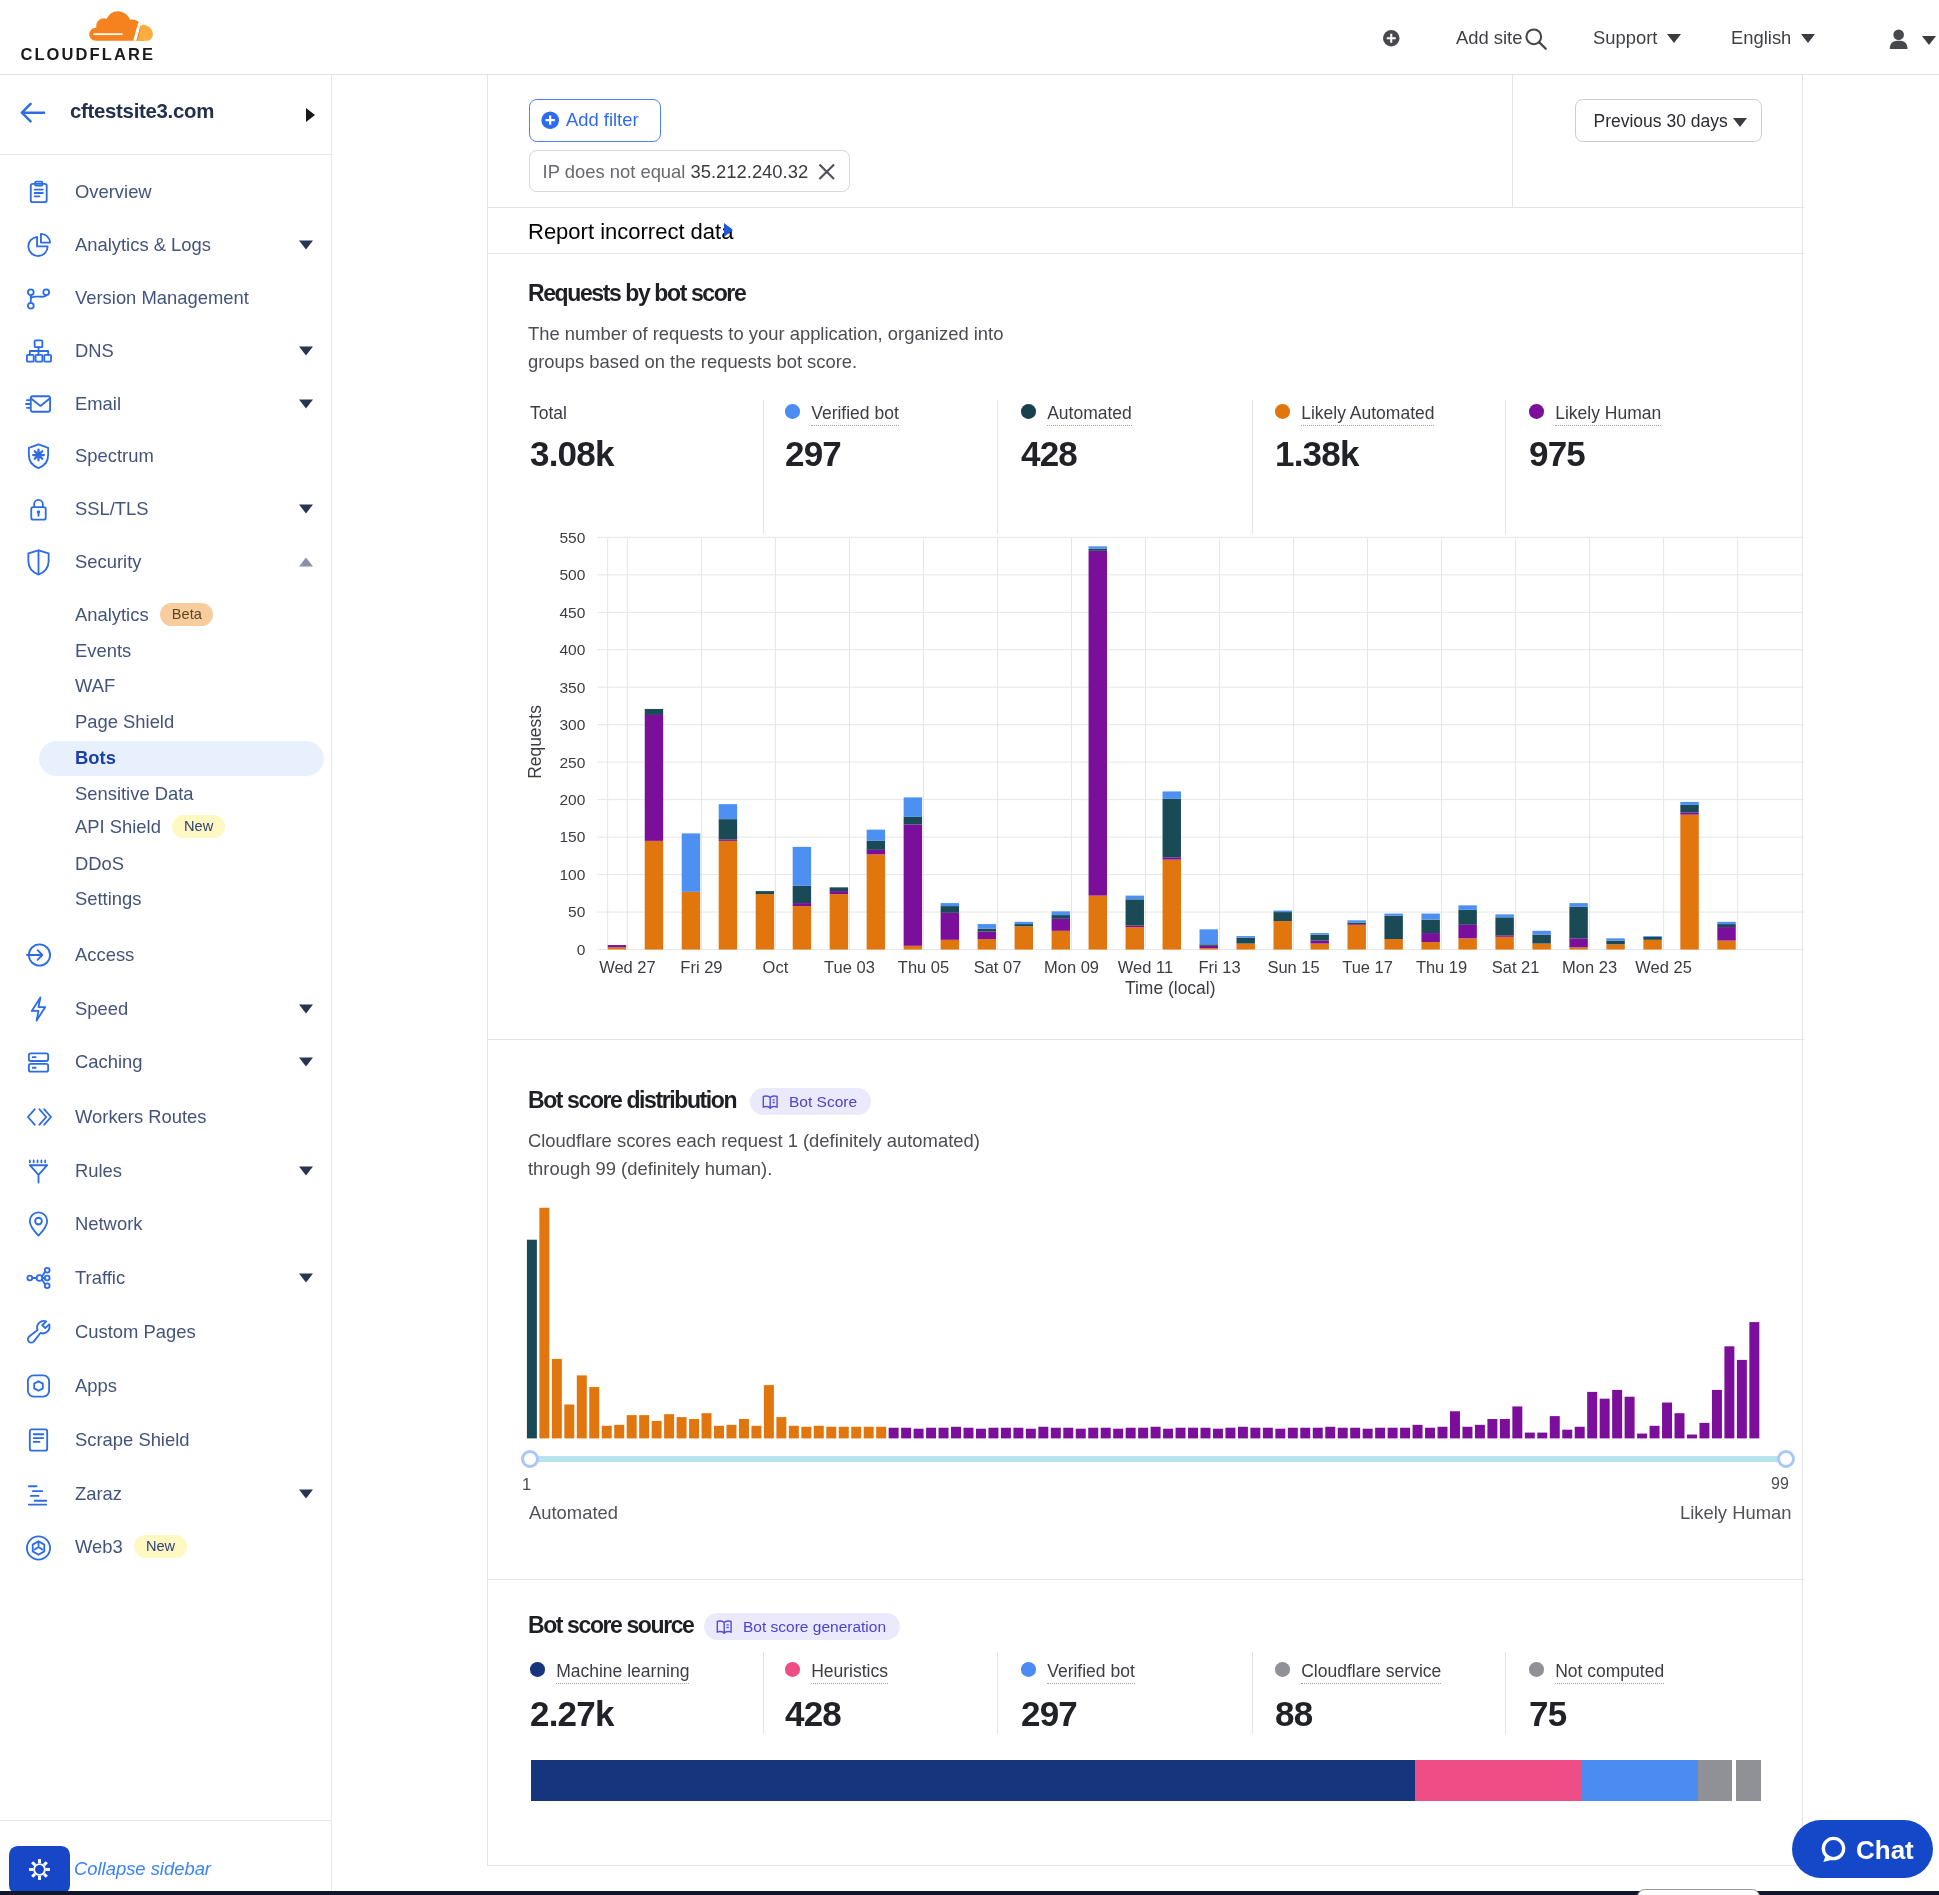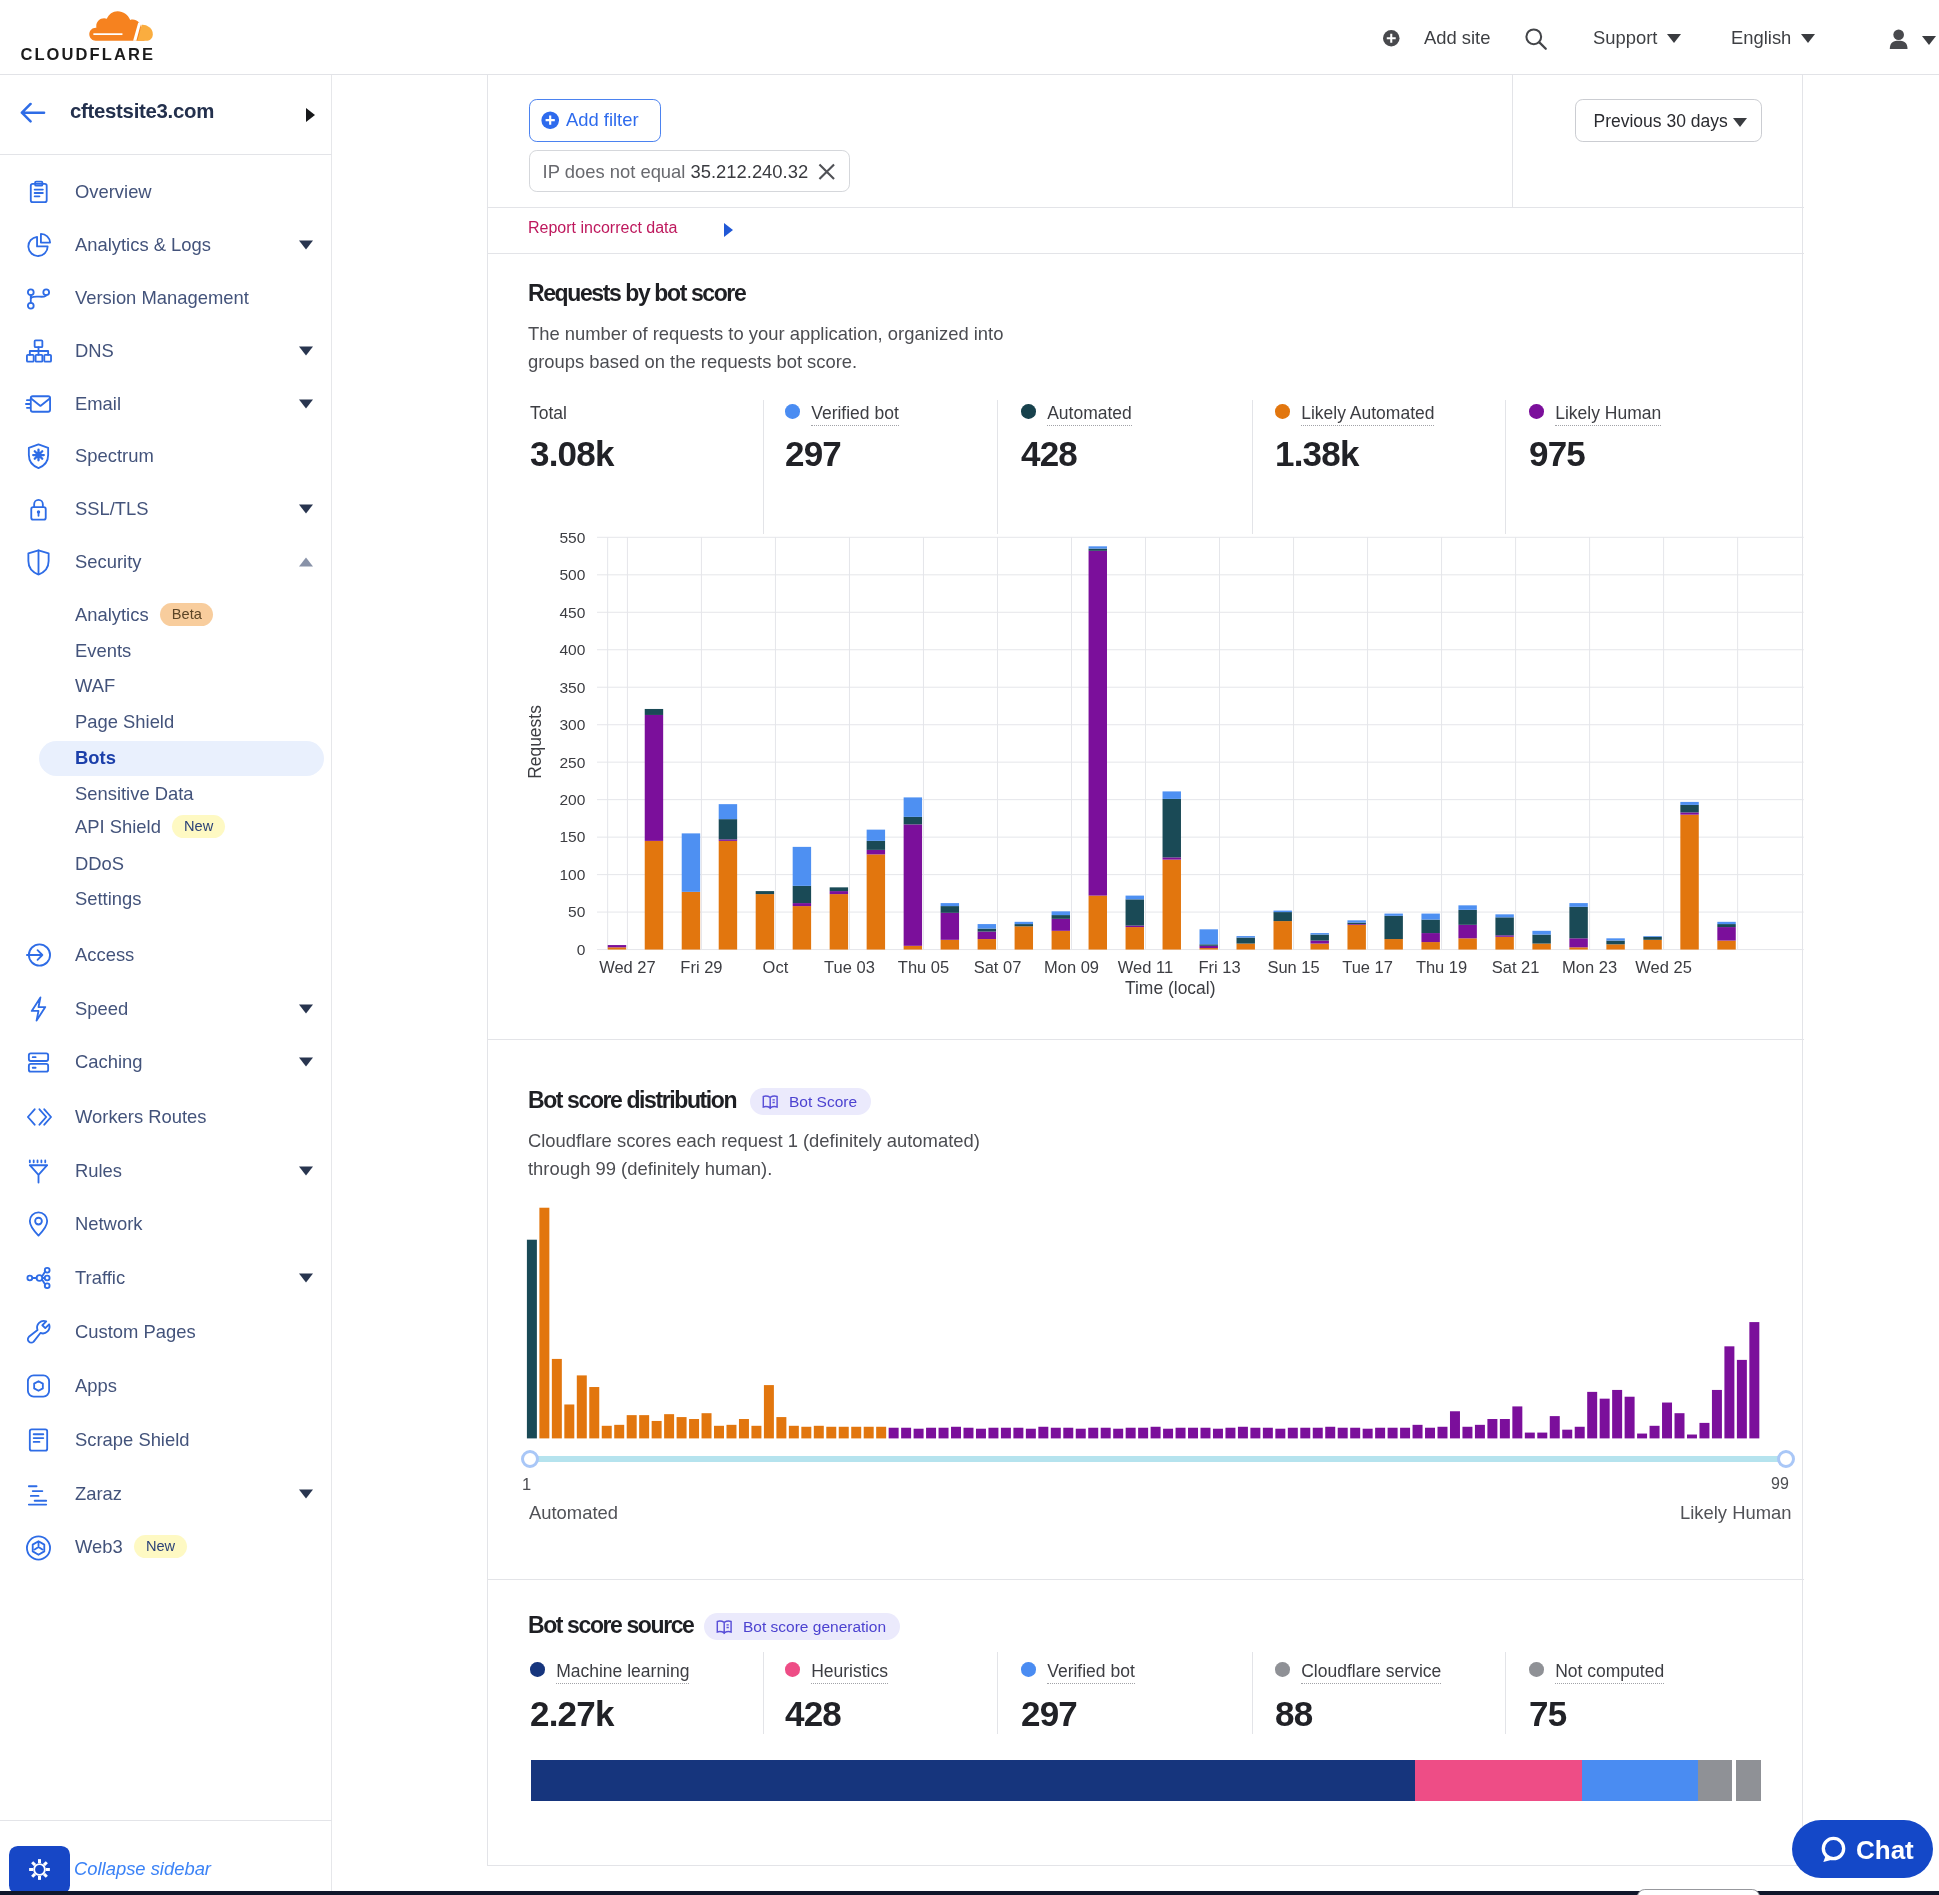--- a/index.html
+++ b/index.html
@@ -35,21 +35,21 @@
 <body>
 
 <div id="hdr">
   <div class="abs" style="left:20.4px; top:45px; font-size:16.5px; font-weight:800; color:#1b1b1b; letter-spacing:2.1px;">CLOUDFLARE</div>
   <svg class="abs" style="left:88px; top:9.7px;" width="66" height="32" viewBox="0 0 68 33">
     <path fill="#f6821f" d="M30.5 1.2 C36.5 1.2 41.5 5 43.5 10.3 C44.3 10 45.2 9.9 46.1 9.9 C50.8 9.9 54.6 13.7 54.6 18.4 C54.6 19 54.5 19.6 54.4 20.2 C57.5 20.9 59.8 23.7 59.8 27 C59.8 29 59 30.6 57.8 31.6 L8 31.6 C4.3 31.6 1.3 28.6 1.3 24.9 C1.3 21.2 4.3 18.2 8 18.2 C8.2 18.2 8.4 18.2 8.6 18.2 C8.5 17.7 8.5 17.2 8.5 16.7 C8.5 12.2 12.1 8.6 16.6 8.6 C17.6 8.6 18.5 8.8 19.4 9.1 C21.3 4.4 25.5 1.2 30.5 1.2 Z"></path>
     <rect x="5.5" y="24" width="30" height="1.8" fill="#fff"></rect>
     <path fill="#fff" d="M46.5 31.6 L51.8 13 L54.6 14 L49.8 31.6 Z"></path>
     <path fill="#faad3f" d="M51 31.6 L55.3 15.3 C60 14.8 66.8 18.3 66.8 24.9 C66.8 29.7 63.4 31.6 60 31.6 Z"></path>
   </svg>
-  <div class="navitem" style="left:1424px;">Add site</div>
+  <div class="navitem" style="left:1456px;">Add site</div>
   <svg class="abs" style="left:1383px; top:30px;" width="16.5" height="16.5" viewBox="0 0 24 24">
       <circle cx="12" cy="12" r="12" fill="#48494d"></circle>
       <path d="M12 5.5v13M5.5 12h13" stroke="#fff" stroke-width="3"></path>
     </svg>
   <svg class="abs" style="left:1524px; top:27px;" width="24" height="24" viewBox="0 0 27 27">
       <circle cx="11" cy="11" r="8.3" fill="none" stroke="#434549" stroke-width="2.3"></circle>
       <path d="M17.3 17.3 L24.5 24.5" stroke="#434549" stroke-width="2.5" stroke-linecap="round"></path>
     </svg>
   <div class="navitem" style="left:1593px;">Support<span class="caret"></span></div>
   <div class="navitem" style="left:1731px;">English<span class="caret"></span></div>
@@ -274,21 +274,21 @@
         <path d="M1.5 1.5 L16.5 16.5 M16.5 1.5 L1.5 16.5" stroke="#505156" stroke-width="2.2"></path>
       </svg>
   </div>
   <div class="vdiv" style="left:1024px; top:0; height:134px;"></div>
   <div class="abs" style="left:1087px; top:26px; width:187px; height:43px; border:1px solid #cbcdd2; border-radius:7.8px;">
     <div style="position:absolute; left:17.5px; top:10.7px; font-size:17.5px; color:#2a2b30;">Previous 30 days</div>
     <div style="position:absolute; right:13.6px; top:17.5px; width:0; height:0; border-left:7.8px solid transparent; border-right:7.8px solid transparent; border-top:9.7px solid #3a3c40;"></div>
   </div>
   <div class="hline" style="top:134px;"></div>
 
-  <div class="abs" style="left:40px; top:146px; font-size:16px; color:#be185d;">Report incorrect data</div>
+  <div class="abs" style="left:40px; top:146px; font-size:22px; color:#000000;">Report incorrect data</div>
   <div class="abs" style="left:236px; top:150px; width:0; height:0; border-top:7.8px solid transparent; border-bottom:7.8px solid transparent; border-left:9.7px solid #2058d6;"></div>
   <div class="hline" style="top:180px;"></div>
 
   <h2 class="abs" style="left:40px; top:207px;">Requests by bot score</h2>
   <div class="desc abs" style="left:40px; top:247px;">The number of requests to your application, organized into<br>groups based on the requests bot score.</div>
 
   <div id="stats1">
       <div class="abs" style="left:42px; top:330px;"><span class="statlabel">Total</span></div>
       <div class="statval abs" style="left:42px; top:361px;">3.08k</div>
       <div class="abs" style="left:297px; top:330px;"><span class="dot" style="background:#4a8cf2;"></span><span class="statlabel dotted">Verified bot</span></div>

